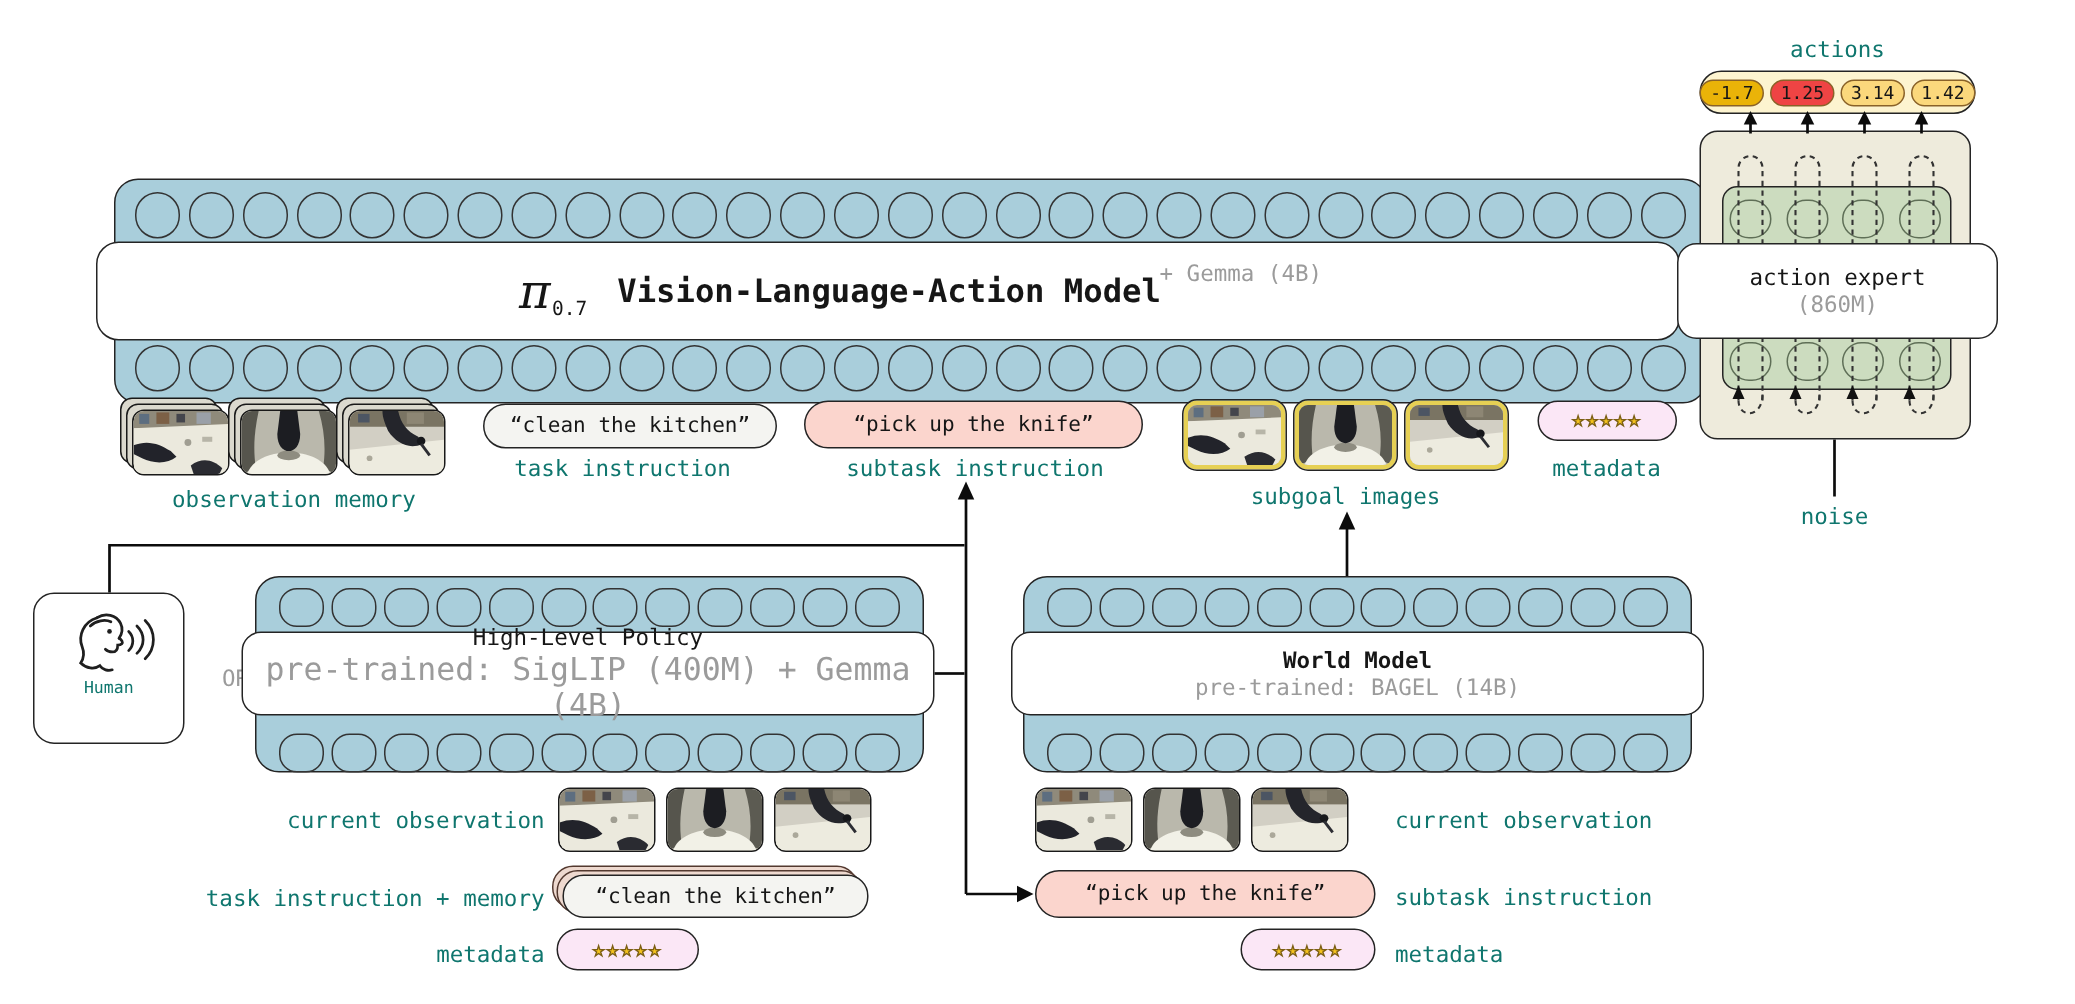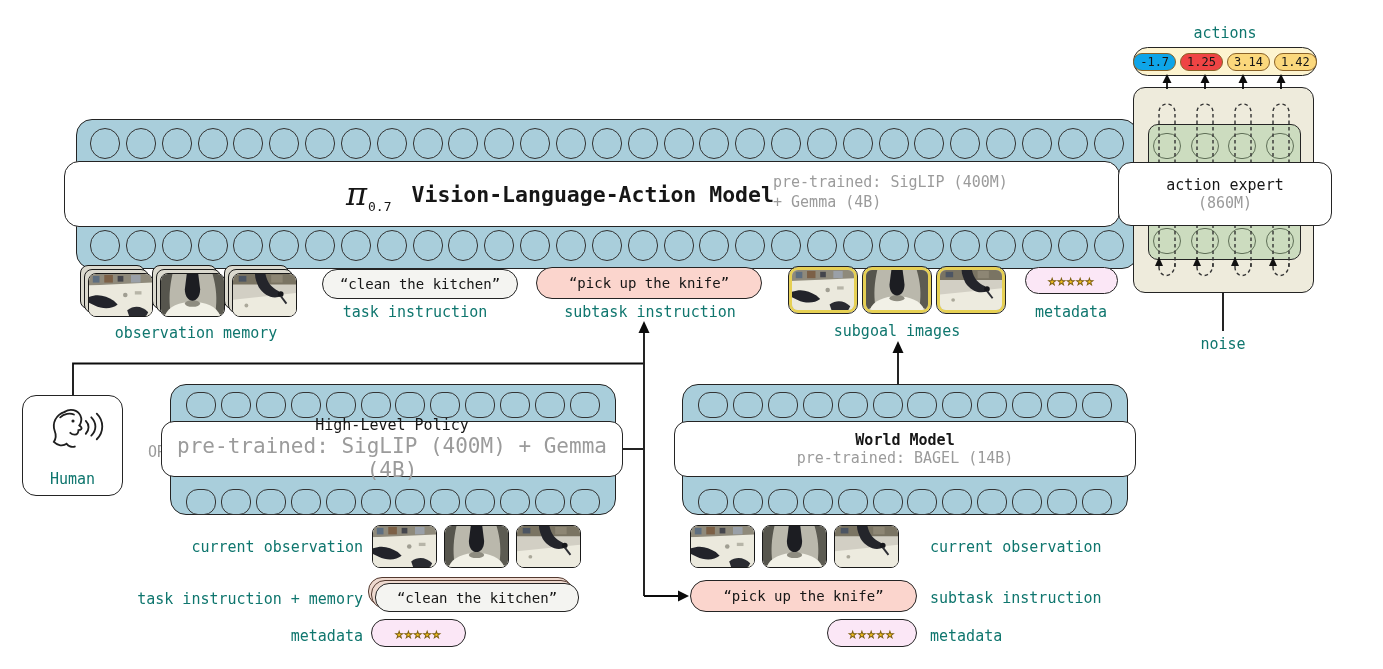--- a/index.html
+++ b/index.html
@@ -131,28 +131,27 @@
     <span class="tok"></span>
   </div>
 
 <div class="whitebox" style="left:64px;top:161px;width:1056px;height:66px;border-radius:15px">
   <div class="abs" style="left:281px;top:0;height:100%;display:flex;align-items:center">
     <span style="font-family:'DejaVu Serif','Liberation Serif',serif;font-style:italic;font-size:32px;line-height:1">π</span>
       <span style="font-size:13px;align-self:flex-end;margin:0 20px 12px 1px">0.7</span>
       <span style="font-size:21.5px;font-weight:700">Vision-Language-Action Model</span>
   </div>
   <div class="abs gray" style="left:708px;top:10px;font-size:15px;line-height:1.35">
-    <div>pre-trained: SigLIP (400M)</div>
     <div>+ Gemma (4B)</div>
   </div>
 </div>
 
 <div class="lbl ctr" style="left:1225px;top:24px">actions</div>
 <div class="abs" style="left:1133px;top:47px;width:184px;height:29px;background:#fdf4d0;border:1.6px solid #242424;border-radius:15px;display:flex;align-items:center;justify-content:center;gap:4px;z-index:3">
-  <span class="abs" style="position:static;background:#0ea5e9;border:1.3px solid #8a6228;border-radius:10px;padding:1px 6px;font-size:12px">-1.7</span>
+  <span class="abs" style="position:static;background:#eab308;border:1.3px solid #8a6228;border-radius:10px;padding:1px 6px;font-size:12px">-1.7</span>
   <span class="abs" style="position:static;background:#ef4444;border:1.3px solid #8a6228;border-radius:10px;padding:1px 6px;font-size:12px">1.25</span>
   <span class="abs" style="position:static;background:#fbd87c;border:1.3px solid #8a6228;border-radius:10px;padding:1px 6px;font-size:12px">3.14</span>
   <span class="abs" style="position:static;background:#fbd87c;border:1.3px solid #8a6228;border-radius:10px;padding:1px 6px;font-size:12px">1.42</span>
 </div>
 
 <div class="abs" style="left:1133px;top:87px;width:181px;height:206px;background:#eeebdc;border:1.6px solid #242424;border-radius:12px;z-index:4">
   <div class="abs" style="left:14px;top:36px;width:153px;height:136px;background:#ccdcbf;border:1.5px solid #242424;border-radius:10px"></div>
 </div>
 <div class="tokrow green" style="left:1153px;top:133px;width:141px;height:26px;z-index:4">
     <span class="tok"></span>
@@ -241,21 +240,21 @@
       <path d="M26 9 C16 12 12 22 15 30 C17 35 16 39 14 42 C18 46 24 47 28 44 C30 47 34 48 37 47"></path>
       <path d="M26 9 C32 5 40 7 43 13 C45 17 44 21 42 24"></path>
       <path d="M42 24 C44 25 45 27 44 28 C43 29 42 29 41 29 C41 32 40 34 37 34 C35 34 33 33 32 32"></path>
       <path d="M21 15 C25 11 32 10 36 12"></path>
       <path d="M49 19 C53 23 53 29 49 33"></path>
       <path d="M55 15 C61 21 61 29 55 35"></path>
       <path d="M61 11 C69 19 69 31 61 39"></path>
     </g>
     <circle cx="35" cy="19" r="1.7" fill="#1f1f1f"></circle>
   </svg>
-  <div class="lbl ctr" style="left:50%;top:74px;font-size:15px">Human</div>
+  <div class="lbl ctr" style="left:50%;top:56px;font-size:11px">Human</div>
 </div>
 <div class="lbl ctr gray" style="left:157px;top:443px">OR</div>
 
 <div class="bar" style="left:170px;top:384px;width:446px;height:131px"></div>
 <div class="tokrow small" style="left:186px;top:392px;width:414px;height:26px">
     <span class="tok"></span>
     <span class="tok"></span>
     <span class="tok"></span>
     <span class="tok"></span>
     <span class="tok"></span>

